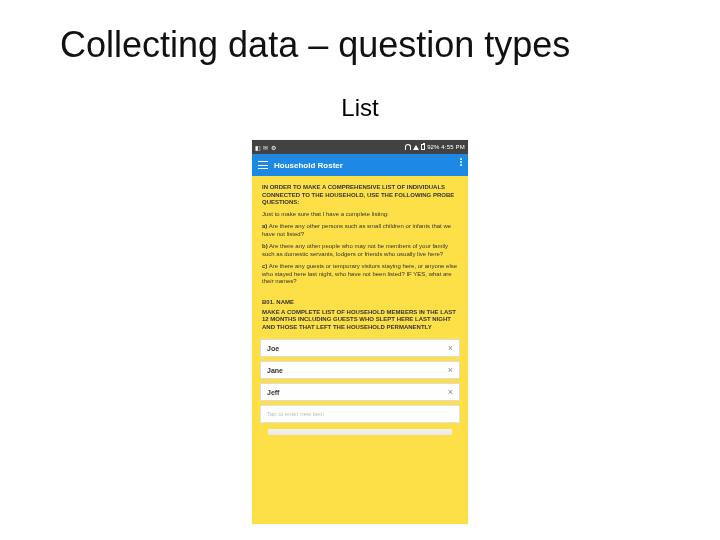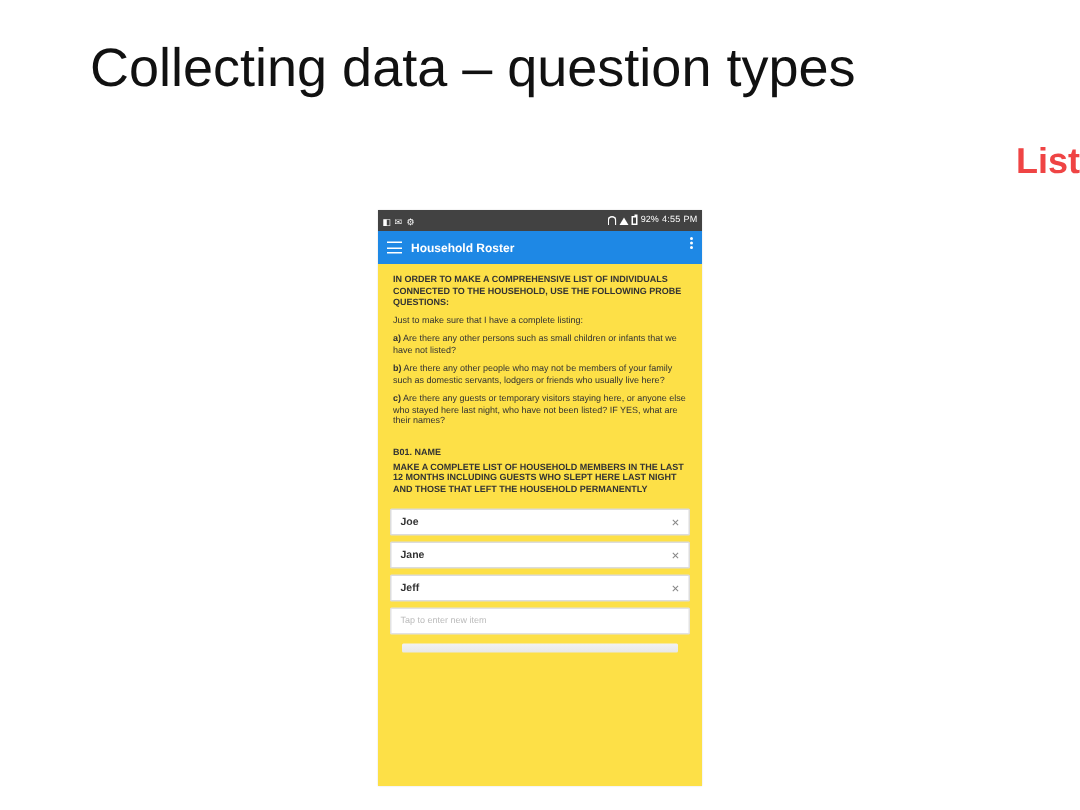--- a/index.html
+++ b/index.html
@@ -1,19 +1,19 @@
 <!DOCTYPE html>
 <html><head>
 <meta charset="utf-8">
 <style>
   * { box-sizing: border-box; margin: 0; padding: 0; }
   html, body { width: 720px; height: 540px; background: #fff; font-family: "Segoe UI", Arial, sans-serif; }
   .slide { position: relative; width: 640px; height: 540px; }
   .slide-title { position: absolute; top: 24px; left: 60px; font-size: 36px; color: #111; font-weight: 400; }
-  .subtitle { position: absolute; top: 94px; width: 720px; text-align: right; font-size: 24px; font-weight: 700; color: #ef4444; }
+  .subtitle { position: absolute; top: 94px; width: 720px; text-align: center; font-size: 24px; font-weight: 400; color: #000000; }
   .phone-wrap { position: absolute; top: 140px; left: 252px; width: 216px; height: 384px; background: #fde047; box-shadow: 0 0 1px rgba(0,0,0,.15); overflow: hidden; }
   .statusbar { height: 14px; background: #424242; color: #fff; display: flex; align-items: center; justify-content: space-between; padding: 0 3px; font-size: 6px; }
   .status-left { display: flex; gap: 2px; }
   .status-left .ic, .status-right .ic { width: 6px; height: 6px; display: inline-block; }
   .status-right { display: flex; align-items: center; gap: 2px; }
   .clock { font-size: 6px; letter-spacing: .2px; }
   .appbar { height: 22px; background: #1e88e5; color: #fff; display: flex; align-items: center; padding: 0 6px; font-size: 8px; font-weight: 600; position: relative; }
   .hamburger { width: 10px; height: 8px; display: inline-flex; flex-direction: column; justify-content: space-between; margin-right: 6px; }
   .hamburger span { height: 1px; background: #fff; }
   .overflow { position: absolute; right: 6px; top: 4px; display: flex; flex-direction: column; gap: 1px; }

